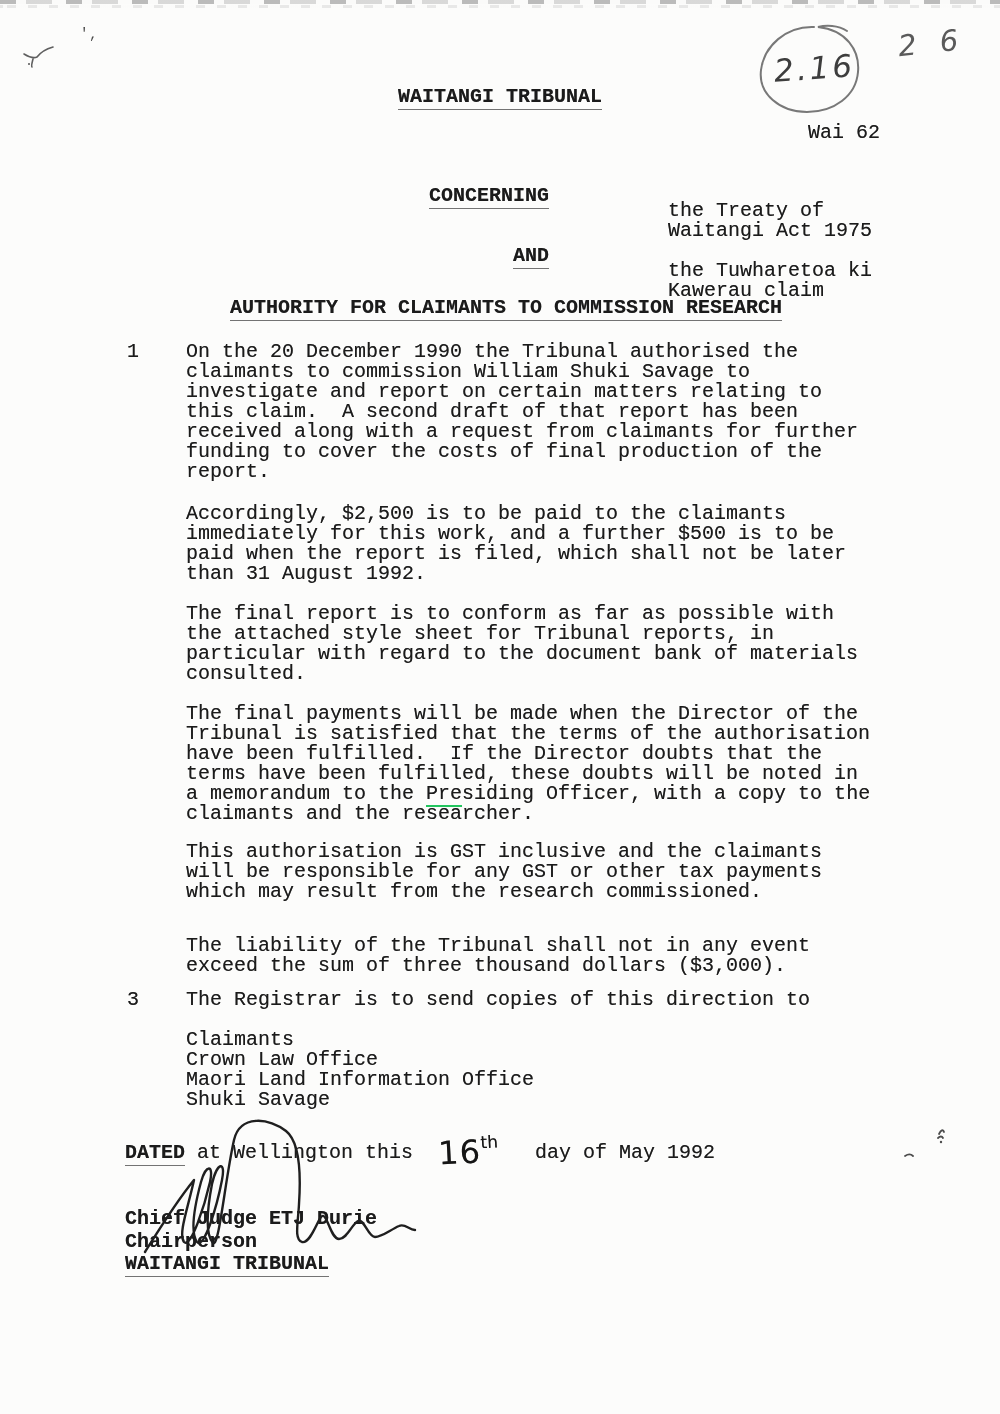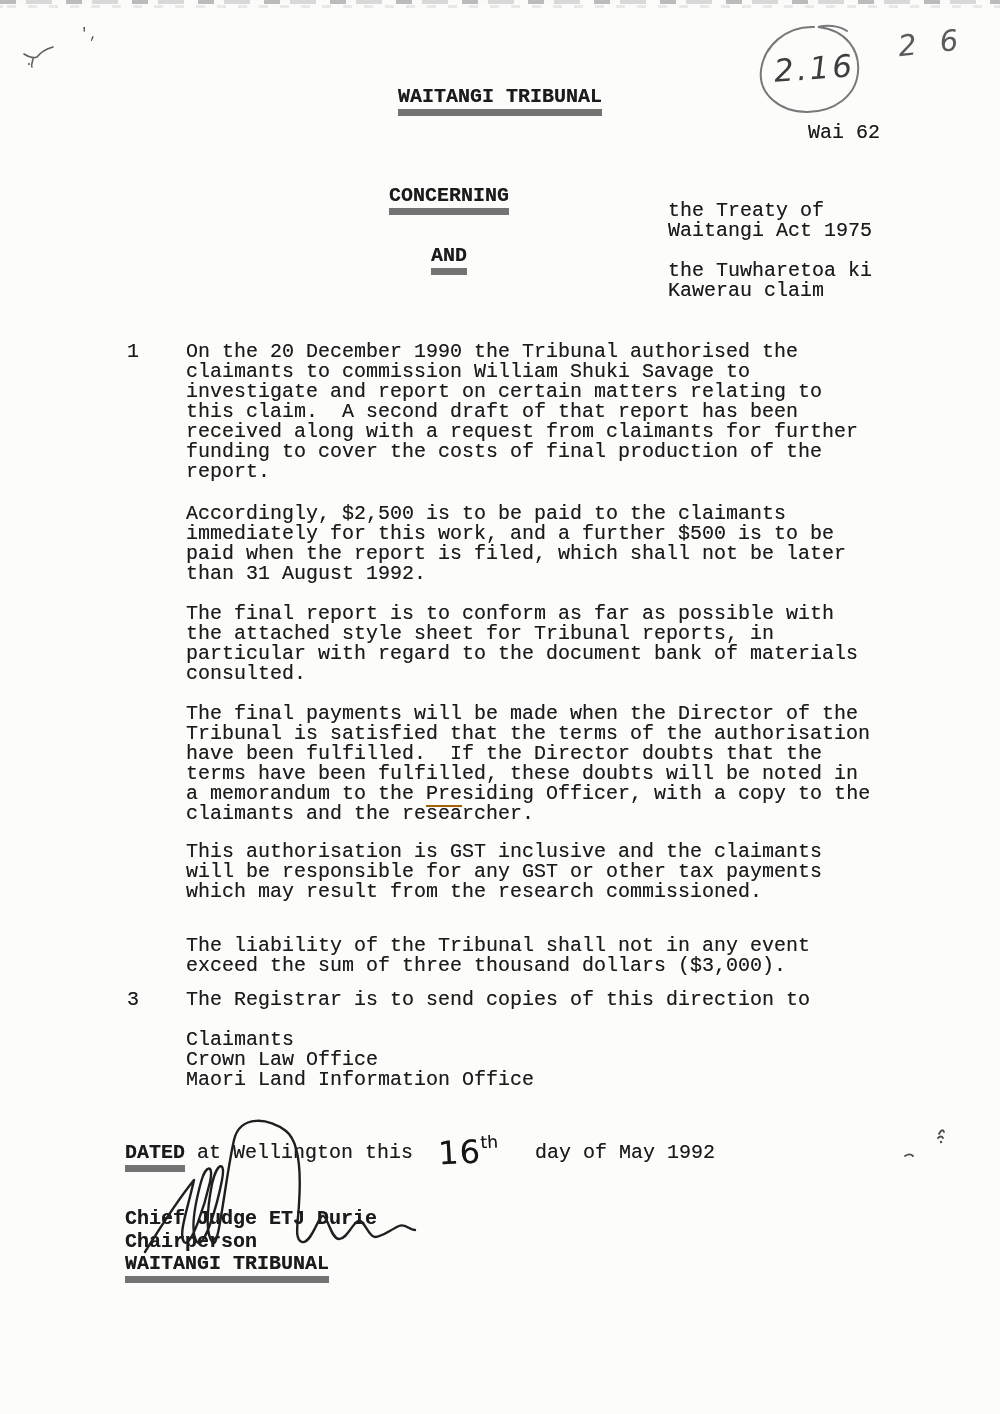--- a/index.html
+++ b/index.html
@@ -21,41 +21,41 @@
       repeating-linear-gradient(90deg, rgba(70,70,70,.65) 0 16px, rgba(220,220,220,.1) 16px 26px, rgba(110,110,110,.45) 26px 52px, rgba(235,235,235,.08) 52px 66px),
       repeating-linear-gradient(90deg, rgba(150,150,150,.35) 0 9px, rgba(240,240,240,.05) 9px 21px);
     background-size: 100% 4px, 100% 3px;
     background-position: 0 0, 7px 5px;
     background-repeat: repeat-x;
     opacity: .55;
   }
 
   .mono { font-size: 20px; line-height: 20px; }
   .bold { font-weight: 700; }
-  .u { border-bottom: 7px solid #737373; padding-bottom: 1px; }
+  .u { border-bottom: 1px solid #737373; padding-bottom: 1px; }
   .pre { white-space: pre-wrap; }
   .tshadow { text-shadow: 0 0 .5px rgba(20,20,20,.55); }
 
   .doc-title { position: absolute; top: 87px; left: 0; width: 1000px; text-align: center; }
   .claim-no { position: absolute; top: 123px; left: 808px; }
 
-  .case-label { position: absolute; left: 349px; width: 200px; text-align: center; }
+  .case-label { position: absolute; left: 349px; width: 200px; text-align: right; }
   .case-value { position: absolute; left: 668px; width: 280px; margin-top: 15px; }
   .row1 { top: 186px; }
   .row2 { top: 246px; }
 
   .main-heading { position: absolute; top: 298px; left: 230px; }
 
   .paras { position: absolute; top: 342px; left: 127px; width: 790px; }
   .para { display: flex; }
   .pnum { width: 59px; flex: 0 0 59px; }
   .ptext { flex: 1; }
   .m1 { margin-bottom: 22px; } .m2 { margin-bottom: 20px; justify-content: space-between; } .m3 { margin-bottom: 20px; }
   .m4 { margin-bottom: 18px; } .m5 { margin-bottom: 34px; } .m6 { margin-bottom: 14px; }
-  .u-inline { border-bottom: 2px solid #a16207; }
+  .u-inline { border-bottom: 2px solid #22c55e; }
 
   .recipients { margin: 20px 0 0 59px; }
 
   .dated-line { position: absolute; top: 1143px; left: 125px; width: 760px; height: 48px; }
   .dated-p1 { position: absolute; left: 0; top: 0; white-space: pre; }
   .dated-p2 { position: absolute; left: 410px; top: 0; }
   .hand-day {
     position: absolute; left: 313px; top: -16px;
     font-family: "DejaVu Sans", sans-serif;
     font-size: 32px; line-height: 32px; color: #151515;
@@ -109,20 +109,21 @@
   <div class="claim-no mono tshadow">Wai 62</div>
 
   <div class="case-label row1 mono tshadow"><span class="bold u">CONCERNING</span></div>
   <div class="case-value row1 mono pre tshadow">the Treaty of
 Waitangi Act 1975</div>
 
   <div class="case-label row2 mono tshadow"><span class="bold u">AND</span></div>
   <div class="case-value row2 mono pre tshadow">the Tuwharetoa ki
 Kawerau claim</div>
 
+  <div class="main-heading mono tshadow"><span class="bold u">AUTHORITY FOR CLAIMANTS TO COMMISSION RESEARCH</span></div>
 
   <div class="paras mono tshadow">
 
     <div class="para m1">
       <div class="pnum">1</div>
       <div class="ptext pre">On the 20 December 1990 the Tribunal authorised the
 claimants to commission William Shuki Savage to
 investigate and report on certain matters relating to
 this claim.  A second draft of that report has been
 received along with a request from claimants for further
@@ -171,20 +172,21 @@
 
     <div class="para">
       <div class="pnum">3</div>
       <div class="ptext pre">The Registrar is to send copies of this direction to</div>
     </div>
 
     <div class="recipients">
       <div>Claimants</div>
       <div>Crown Law Office</div>
       <div>Maori Land Information Office</div>
+      <div>Shuki Savage</div>
     </div>
   </div>
 
   <div class="dated-line mono tshadow">
     <span class="dated-p1"><span class="bold u">DATED</span><span> at Wellington this</span></span>
     <span class="hand-day"><span>16</span><sup>th</sup></span>
     <span class="dated-p2">day of May 1992</span>
   </div>
 
   <svg class="pen-flicks" width="60" height="60" viewBox="0 0 60 60">

